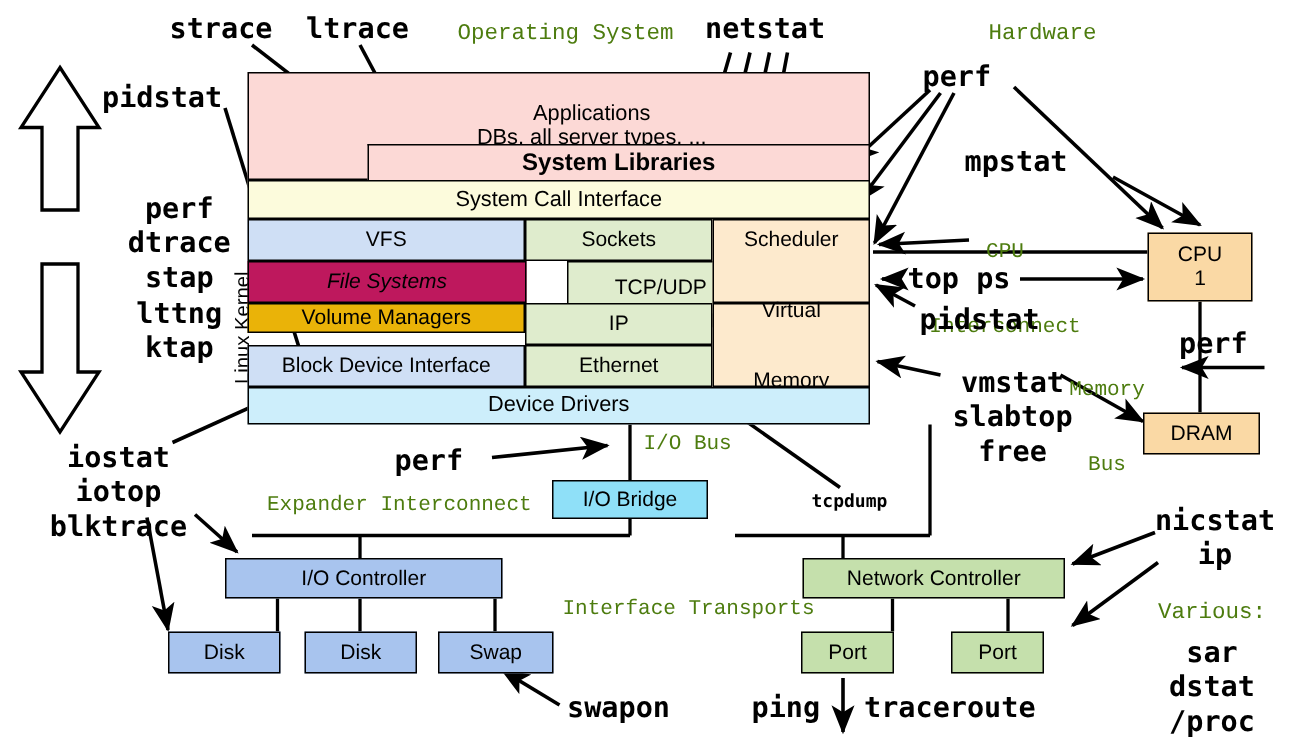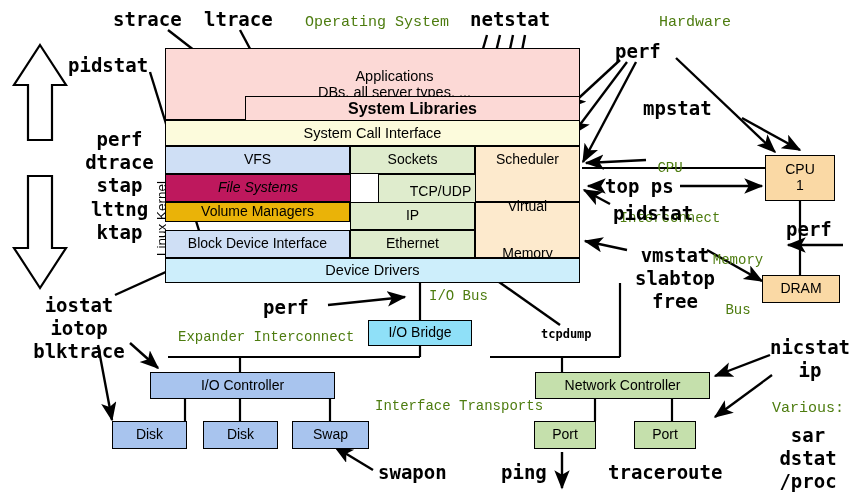--- a/index.html
+++ b/index.html
@@ -266,21 +266,21 @@
 stap
 lttng
 ktap</div>
   <div class="mono c" style="left:14px;top:294px;width:130px;font-size:19px;line-height:1.22;">iostat
 iotop
 blktrace</div>
   <div class="mono" style="left:263px;top:296px;font-size:19px;">perf</div>
   <div class="mono" style="left:541px;top:327px;font-size:12px;">tcpdump</div>
   <div class="mono" style="left:378px;top:461px;font-size:19px;">swapon</div>
   <div class="mono" style="left:501px;top:461px;font-size:19px;">ping</div>
-  <div class="mono" style="left:576px;top:461px;font-size:19px;margin-left:32px;">traceroute</div>
+  <div class="mono" style="left:576px;top:461px;font-size:19px;">traceroute</div>
   <div class="mono c" style="left:756px;top:336px;width:108px;font-size:19px;line-height:1.22;">nicstat
 ip</div>
   <div class="lbl c" style="left:760px;top:400px;width:96px;font-size:15px;">Various:</div>
   <div class="mono c" style="left:760px;top:424px;width:96px;font-size:19px;line-height:1.22;">sar
 dstat
 /proc</div>
 
 </div>
 
 </body></html>

